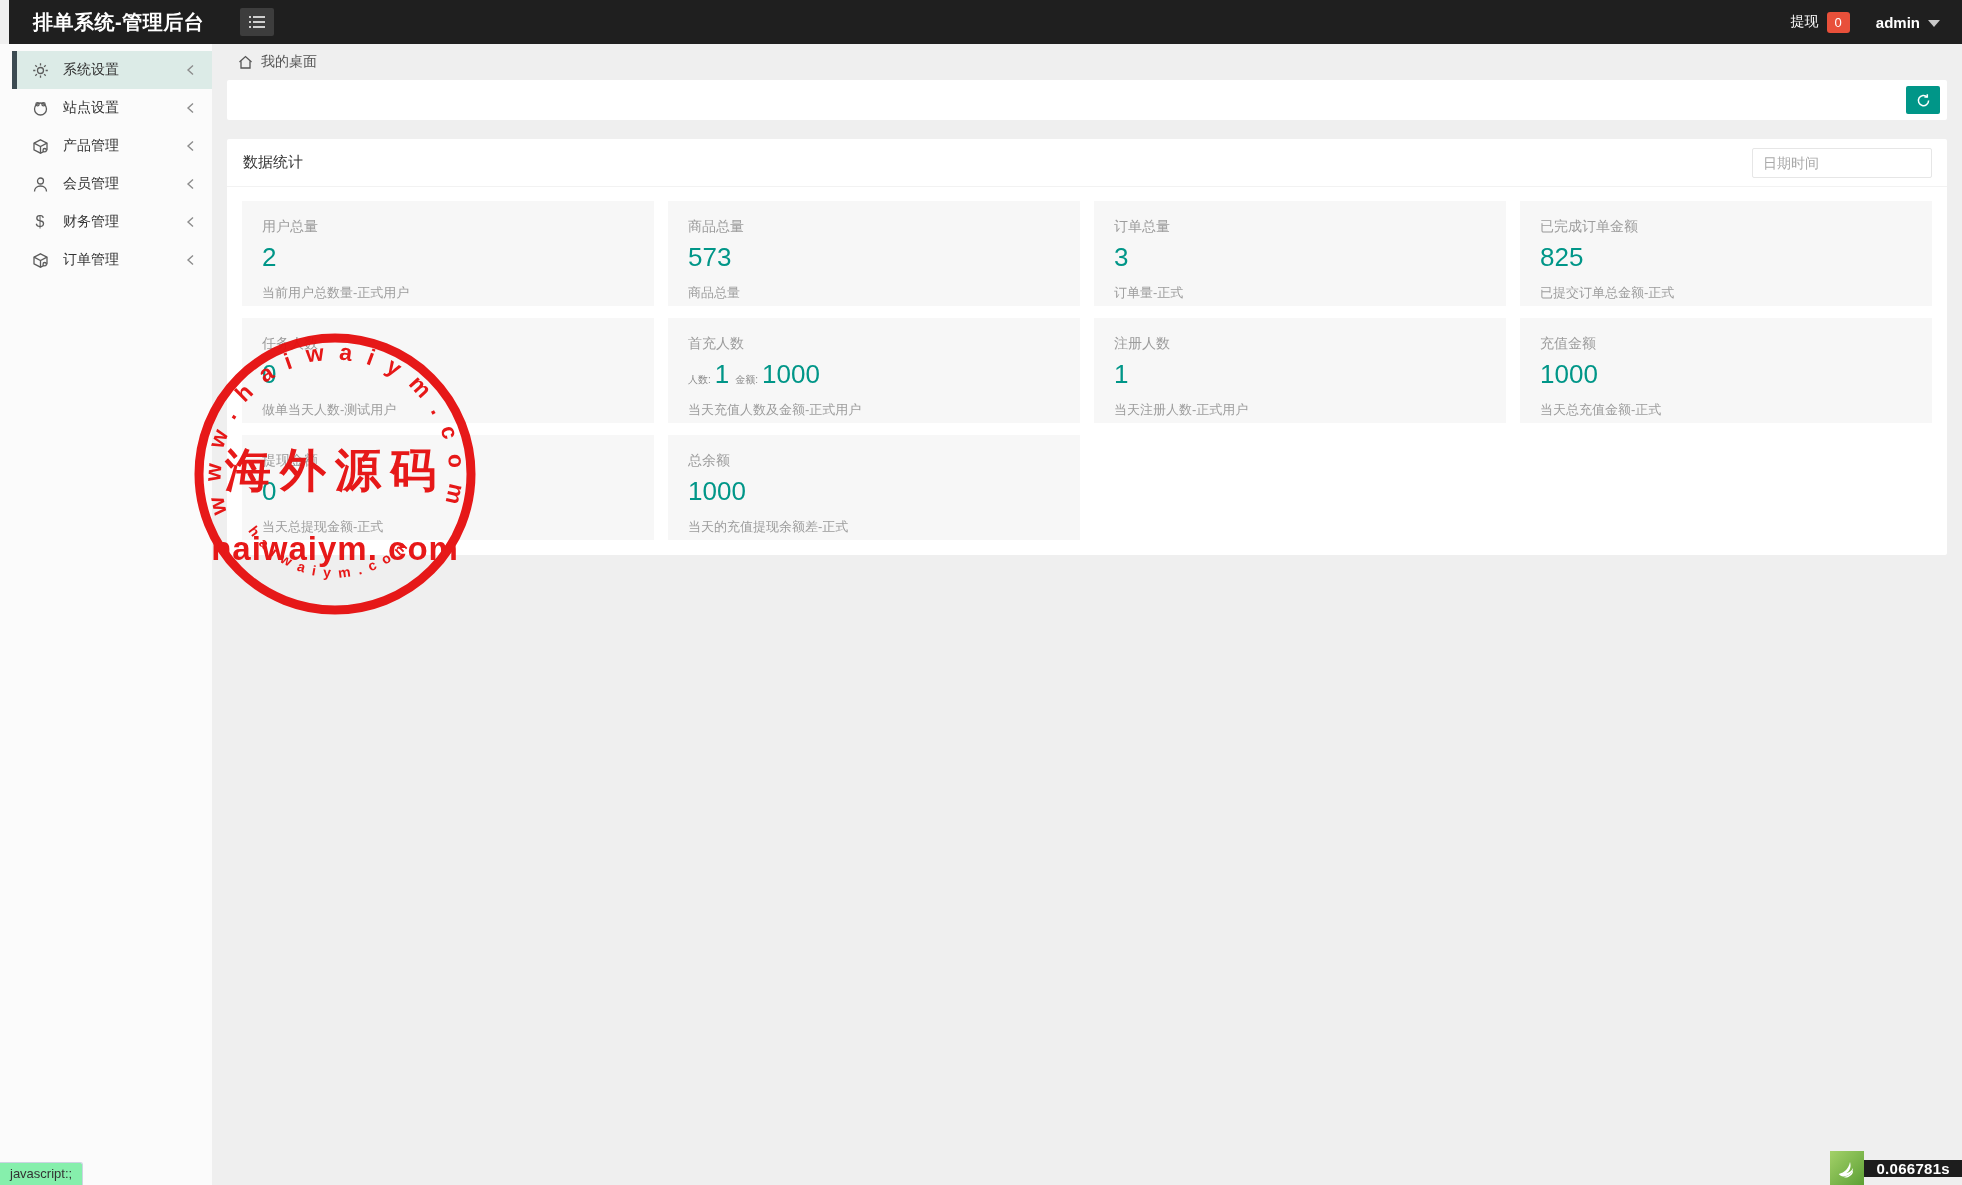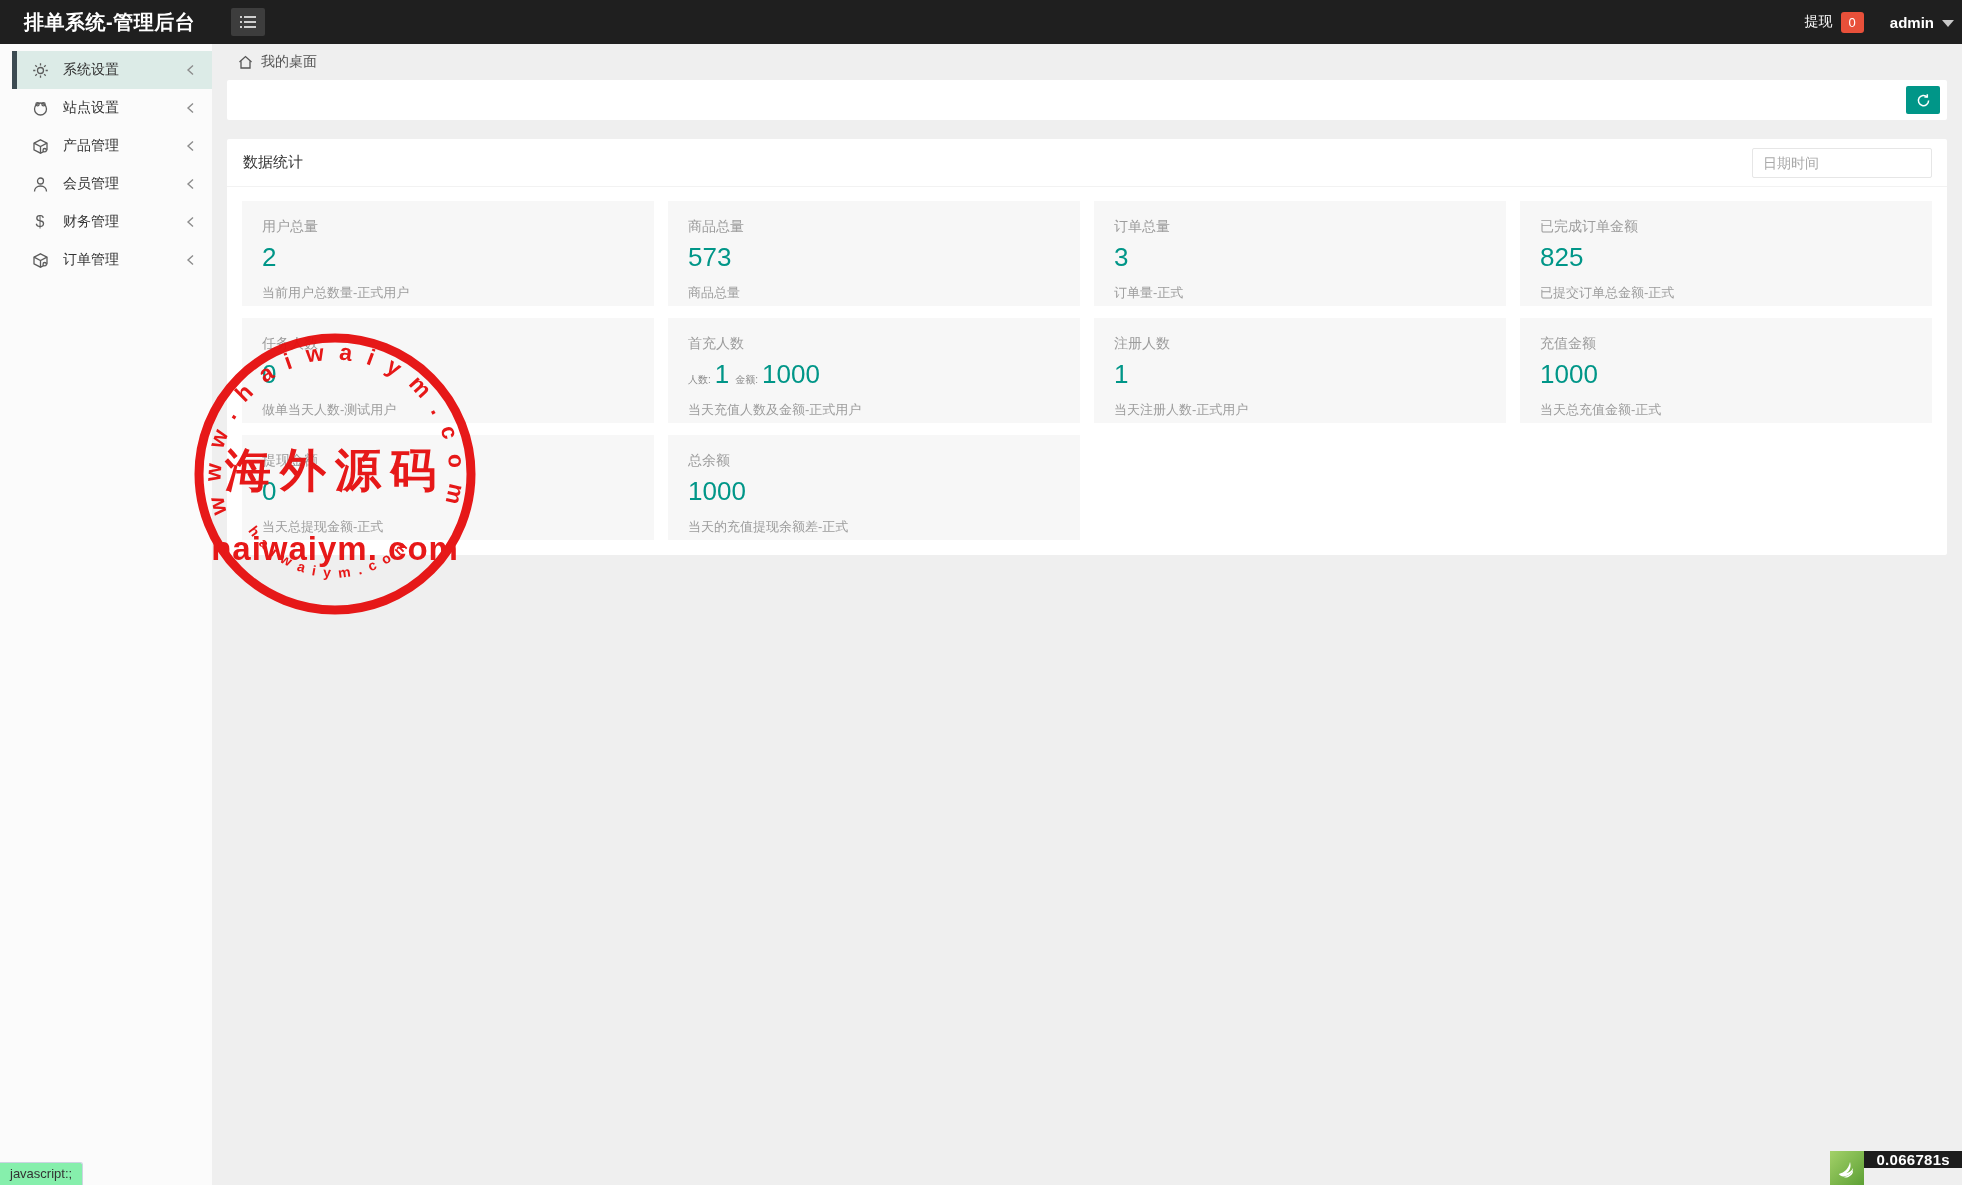--- a/index.html
+++ b/index.html
@@ -2,25 +2,25 @@
 <html><head>
 <meta charset="utf-8">
 <style>
   * { box-sizing: border-box; margin: 0; padding: 0; }
   html,body { width:1962px; height:1185px; overflow:hidden; }
   body {
     font-family: "Liberation Sans", "DejaVu Sans", sans-serif;
     background:#efefef; position:relative; color:#333;
   }
   
-  .topbar { height:44px; background:#1f1f1f; display:flex; align-items:center; position:relative; z-index:10; }
+  .topbar { height:44px; background:#1f1f1f; display:flex; align-items:center; position:relative; z-index:10;margin-left:9px; }
   .brand { width:212px; padding-left:24px; font-size:20px; font-weight:bold; color:#fff; letter-spacing:.5px; white-space:nowrap; }
   .menu-toggle { width:34px; height:28px; background:#3d3d3d; border:none; border-radius:2px; margin-left:19px;
     display:flex; align-items:center; justify-content:center; cursor:pointer; }
-  .topbar-right { margin-left:auto; display:flex; align-items:center; padding-right:8px; }
+  .topbar-right { margin-left:auto; display:flex; align-items:center; padding-right:22px; }
   .withdraw-label { color:#fff; font-size:14px; cursor:pointer; }
   .withdraw-badge { background:#e8503a; color:#fff; font-size:13px; border-radius:3px; padding:3px 8px; margin-left:8px; cursor:pointer; }
   .user-menu { display:flex; align-items:center; margin-left:26px; cursor:pointer; }
   .user-name { color:#fff; font-size:15px; font-weight:bold; }
   .caret-down { width:0; height:0; border-left:6px solid transparent; border-right:6px solid transparent;
     border-top:7px solid #c9c9c9; margin-left:8px; margin-top:2px; }
   
   .sidebar { position:absolute; top:44px; left:0; bottom:0; width:212px; background:#fbfbfb; padding-top:7px; z-index:5;padding-left:12px; }
   .side-item { height:38px; display:flex; align-items:center; font-size:14px; color:#333;
     border-left:5px solid transparent; cursor:pointer; }
@@ -49,21 +49,21 @@
   .card .desc  { font-size:13px; color:#9c9c9c; margin-top:11px; white-space:nowrap; }
   .kv-line { display:flex; align-items:baseline; margin-top:7px; }
   .kv-line .k { font-size:10px; color:#8a8a8a; }
   .kv-line .v { font-size:26px; color:#009688; line-height:1.15; margin:0 6px 0 4px; }
   
   .watermark { position:absolute; left:185px; top:324px; width:300px; height:300px; z-index:60;
     pointer-events:none; opacity:.95; }
   
   .status-tip { position:absolute; left:0; bottom:0; background:#86efac; border:1px solid #ccd4e2; border-left:none; border-bottom:none;
     border-top-right-radius:3px; padding:3px 10px 4px; font-size:13px; color:#333; z-index:70; }
-  .trace { position:absolute; right:0; bottom:0; display:flex; align-items:flex-start; z-index:70; height:34px;padding-left:34px; }
+  .trace { position:absolute; right:0; bottom:0; display:flex; align-items:center; z-index:70; height:34px;padding-left:34px; }
   .trace-logo { width:34px; height:34px; background:linear-gradient(135deg,#a3d168,#5da035);
     display:flex; align-items:center; justify-content:center; cursor:pointer; }
   .trace-time { background:#1d1d1d; color:#fff; font-size:15px; font-weight:600; display:flex; align-items:center;
     padding:0 12px; letter-spacing:.3px; }
   svg { display:block; }
 </style>
 </head>
 <body>
 
 <header class="topbar">

